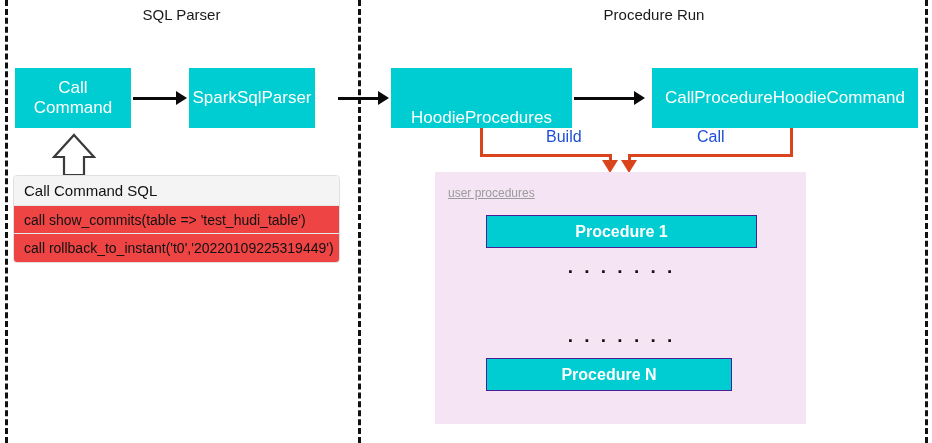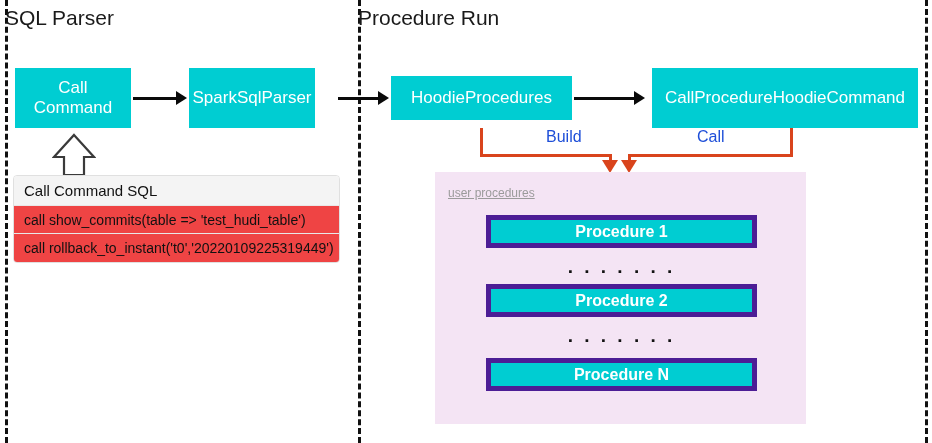--- a/index.html
+++ b/index.html
@@ -17,23 +17,23 @@
   }
   .vdash {
     position: absolute;
     top: 0;
     width: 0;
     height: 443px;
     border-left: 3px dashed #111111;
   }
   .section-title {
     position: absolute;
-    font-size: 21px;
+    font-size: 15px;
     color: #1a1a1a;
-    text-align: left;
+    text-align: center;
     white-space: nowrap;
   }
   .tealbox {
     position: absolute;
     background: #00CDD2;
     color: #ffffff;
     display: flex;
     align-items: center;
     justify-content: center;
     text-align: center;
@@ -44,21 +44,21 @@
   .procbox {
     position: absolute;
     background: #00CDD2;
     color: #ffffff;
     display: flex;
     align-items: center;
     justify-content: center;
     font-size: 16px;
     font-weight: bold;
     box-sizing: border-box;
-    border: 5px solid #4c1d95;
+    border: 1px solid #4c1d95;
   }
   .arrow-line {
     position: absolute;
     height: 0;
     border-top: 3px solid #0a0a0a;
   }
   .arrow-head {
     position: absolute;
     width: 0;
     height: 0;
@@ -168,21 +168,21 @@
       <polygon points="22,2 42,24 32,24 32,42 12,42 12,24 2,24" fill="#ffffff" stroke="#3a3a3a" stroke-width="2.2" stroke-linejoin="miter"></polygon>
     </svg>
   </div>
 
   <div class="sqltable" style="left:13px; top:175px; width:327px;">
     <div class="sqlrow header" style="height:30px;">Call Command SQL</div>
     <div class="sqlrow" style="height:28px;">call show_commits(table =&gt; 'test_hudi_table')</div>
     <div class="sqlrow last" style="height:28px;">call rollback_to_instant('t0','20220109225319449')</div>
   </div>
 
-  <div class="tealbox" style="left:391px; top:76px; width:181px; height:44px;">
+  <div class="tealbox" style="left:391px; top:68px; width:181px; height:60px;align-items:flex-end;">
     <span>HoodieProcedures</span>
   </div>
 
   <div class="arrow-line" style="left:574px; top:97px; width:62px;"></div>
   <div class="arrow-head" style="left:634px; top:91px;"></div>
 
   <div class="tealbox" style="left:652px; top:68px; width:266px; height:60px;">
     <span>CallProcedureHoodieCommand</span>
   </div>
 
@@ -199,22 +199,19 @@
   <div class="edge-label" style="left:697px; top:128px;">Call</div>
 
   <div class="panel" style="left:435px; top:172px; width:371px; height:252px;"></div>
   <div class="panel-label" style="left:448px; top:186px;text-decoration:underline;">user procedures</div>
 
   <div class="procbox" style="left:486px; top:215px; width:271px; height:33px;">
     <span>Procedure 1</span>
   </div>
   <div class="dots" style="left:486px; top:256px; width:271px;">. . . . . . .</div>
 
-  <div class="procbox" style="left:486px; top:284px; width:271px; height:33px;">
-    <span>Procedure 2</span>
-  </div>
   <div class="dots" style="left:486px; top:325px; width:271px;">. . . . . . .</div>
 
-  <div class="procbox" style="left:486px; top:358px; width:271px; height:33px;">
+  <div class="procbox" style="left:486px; top:358px; width:246px; height:33px;">
     <span>Procedure N</span>
   </div>
 
 </div>
 
 </body></html>

